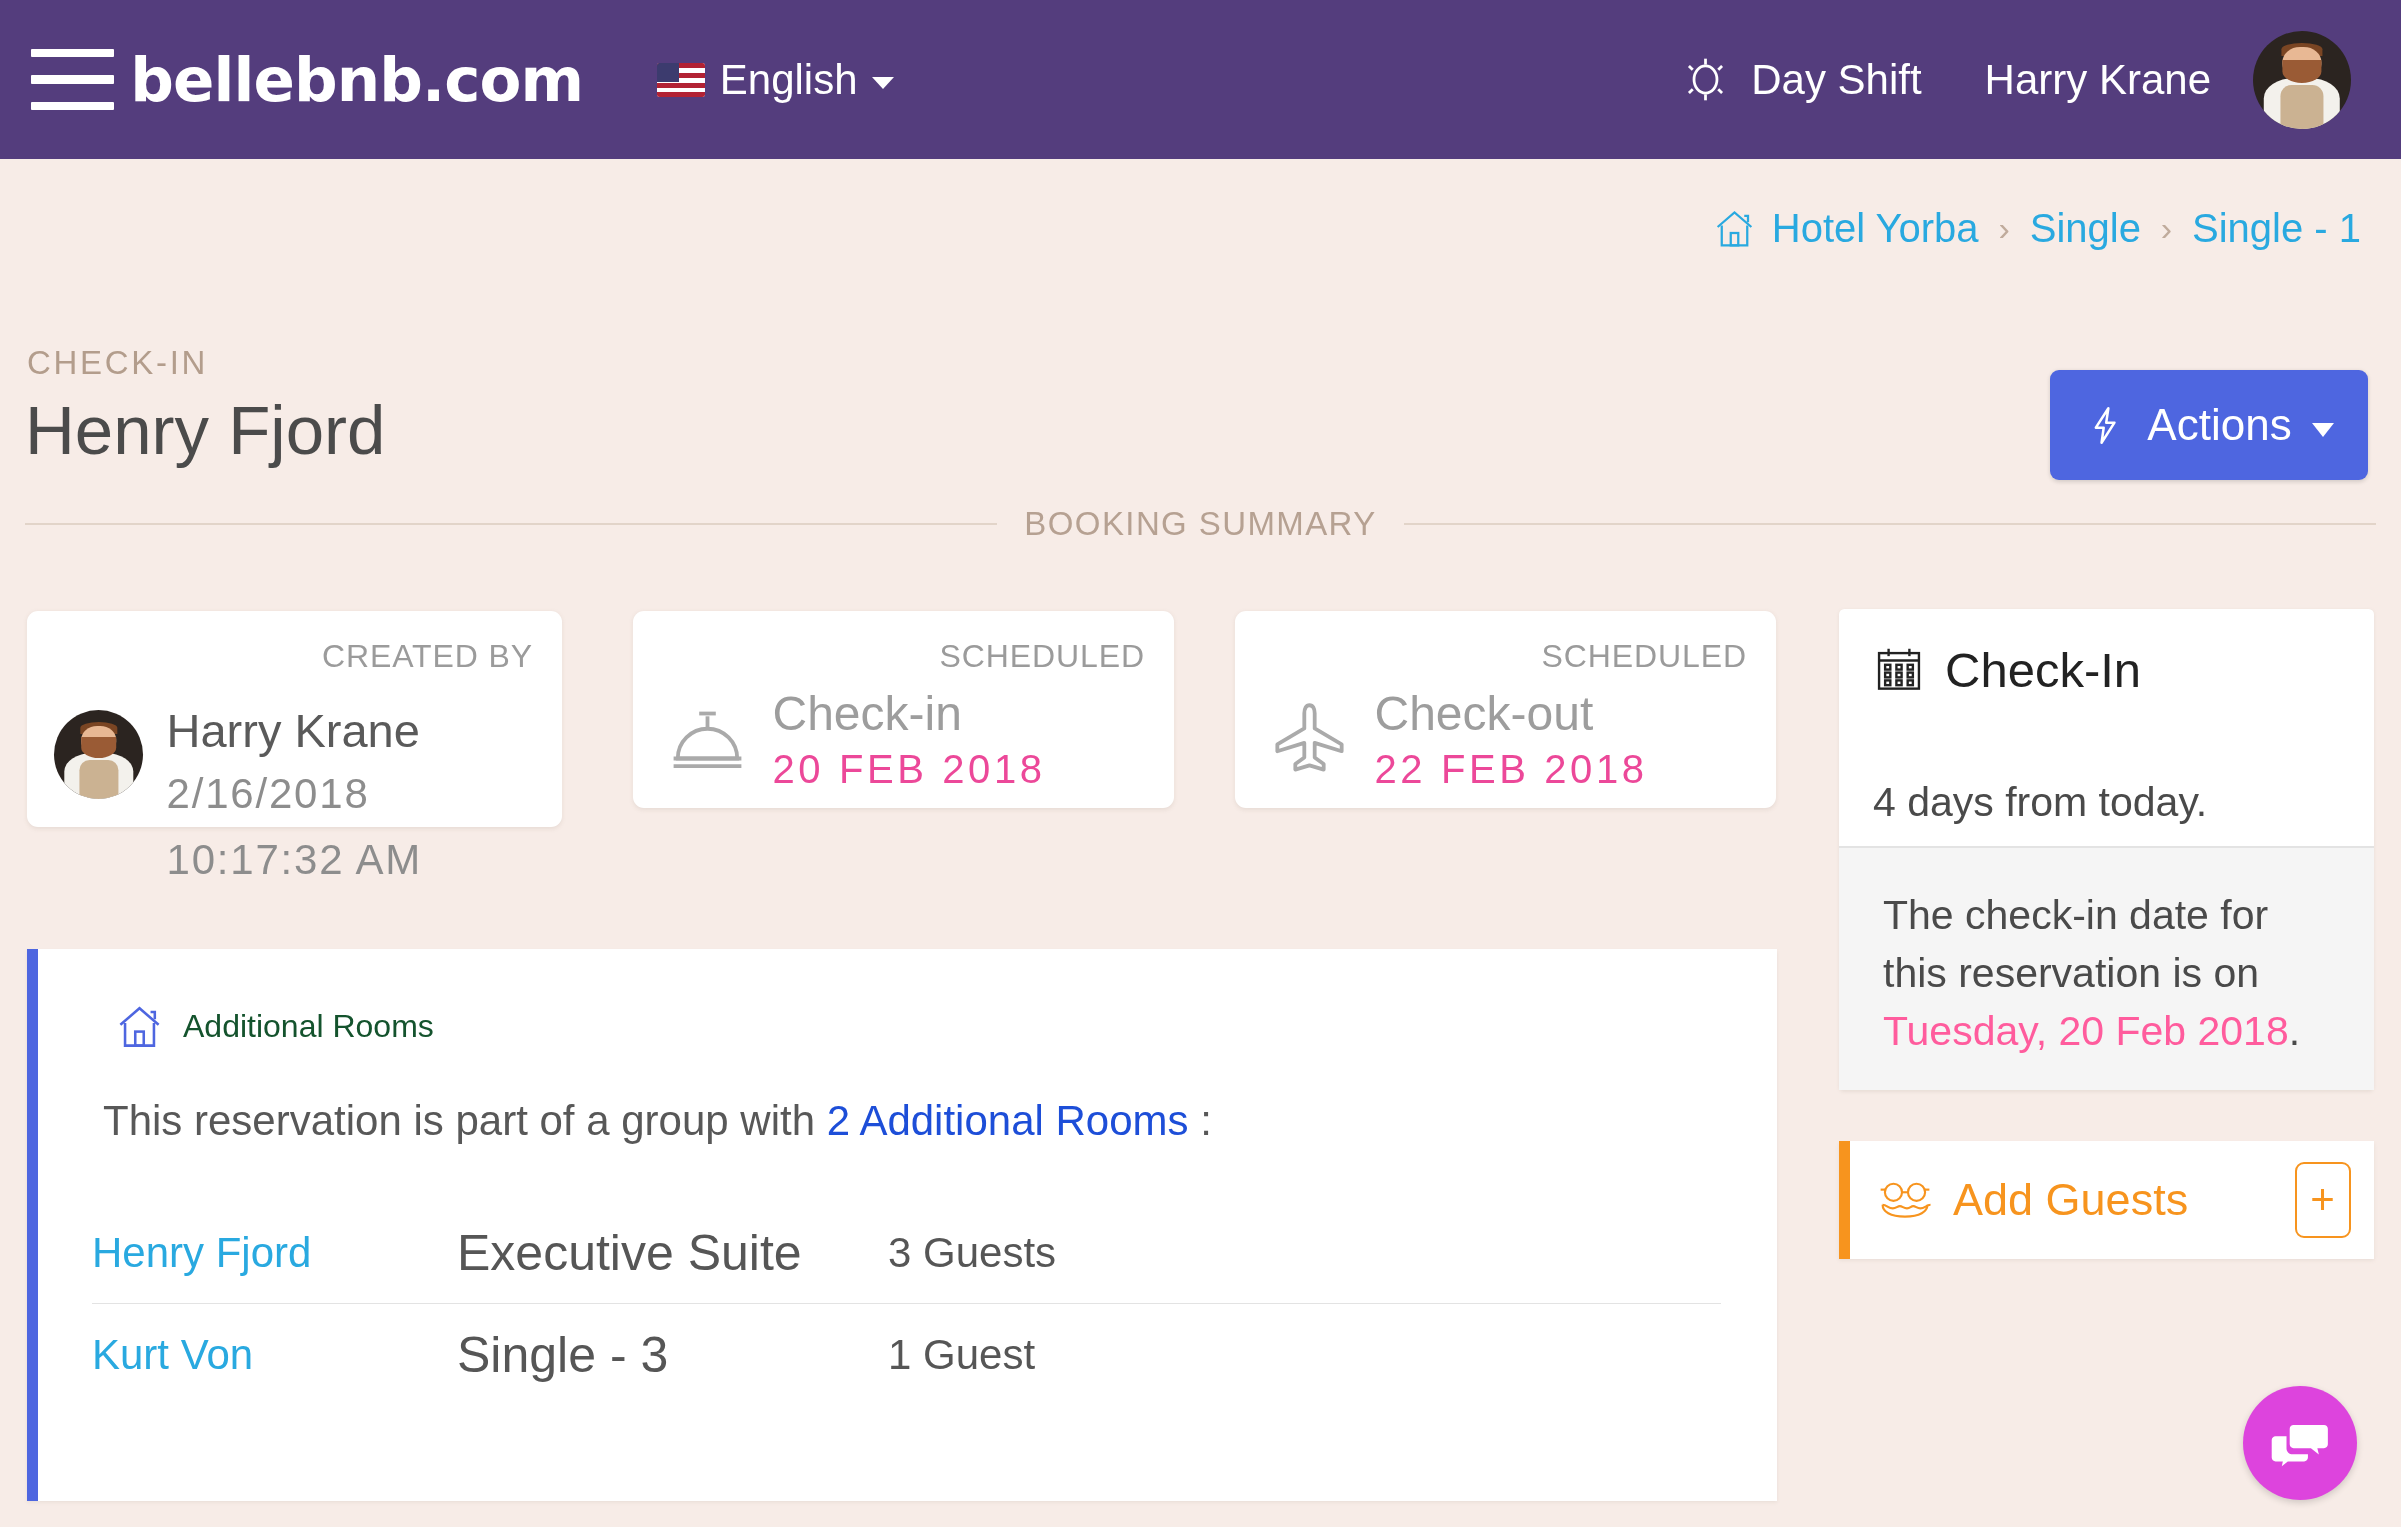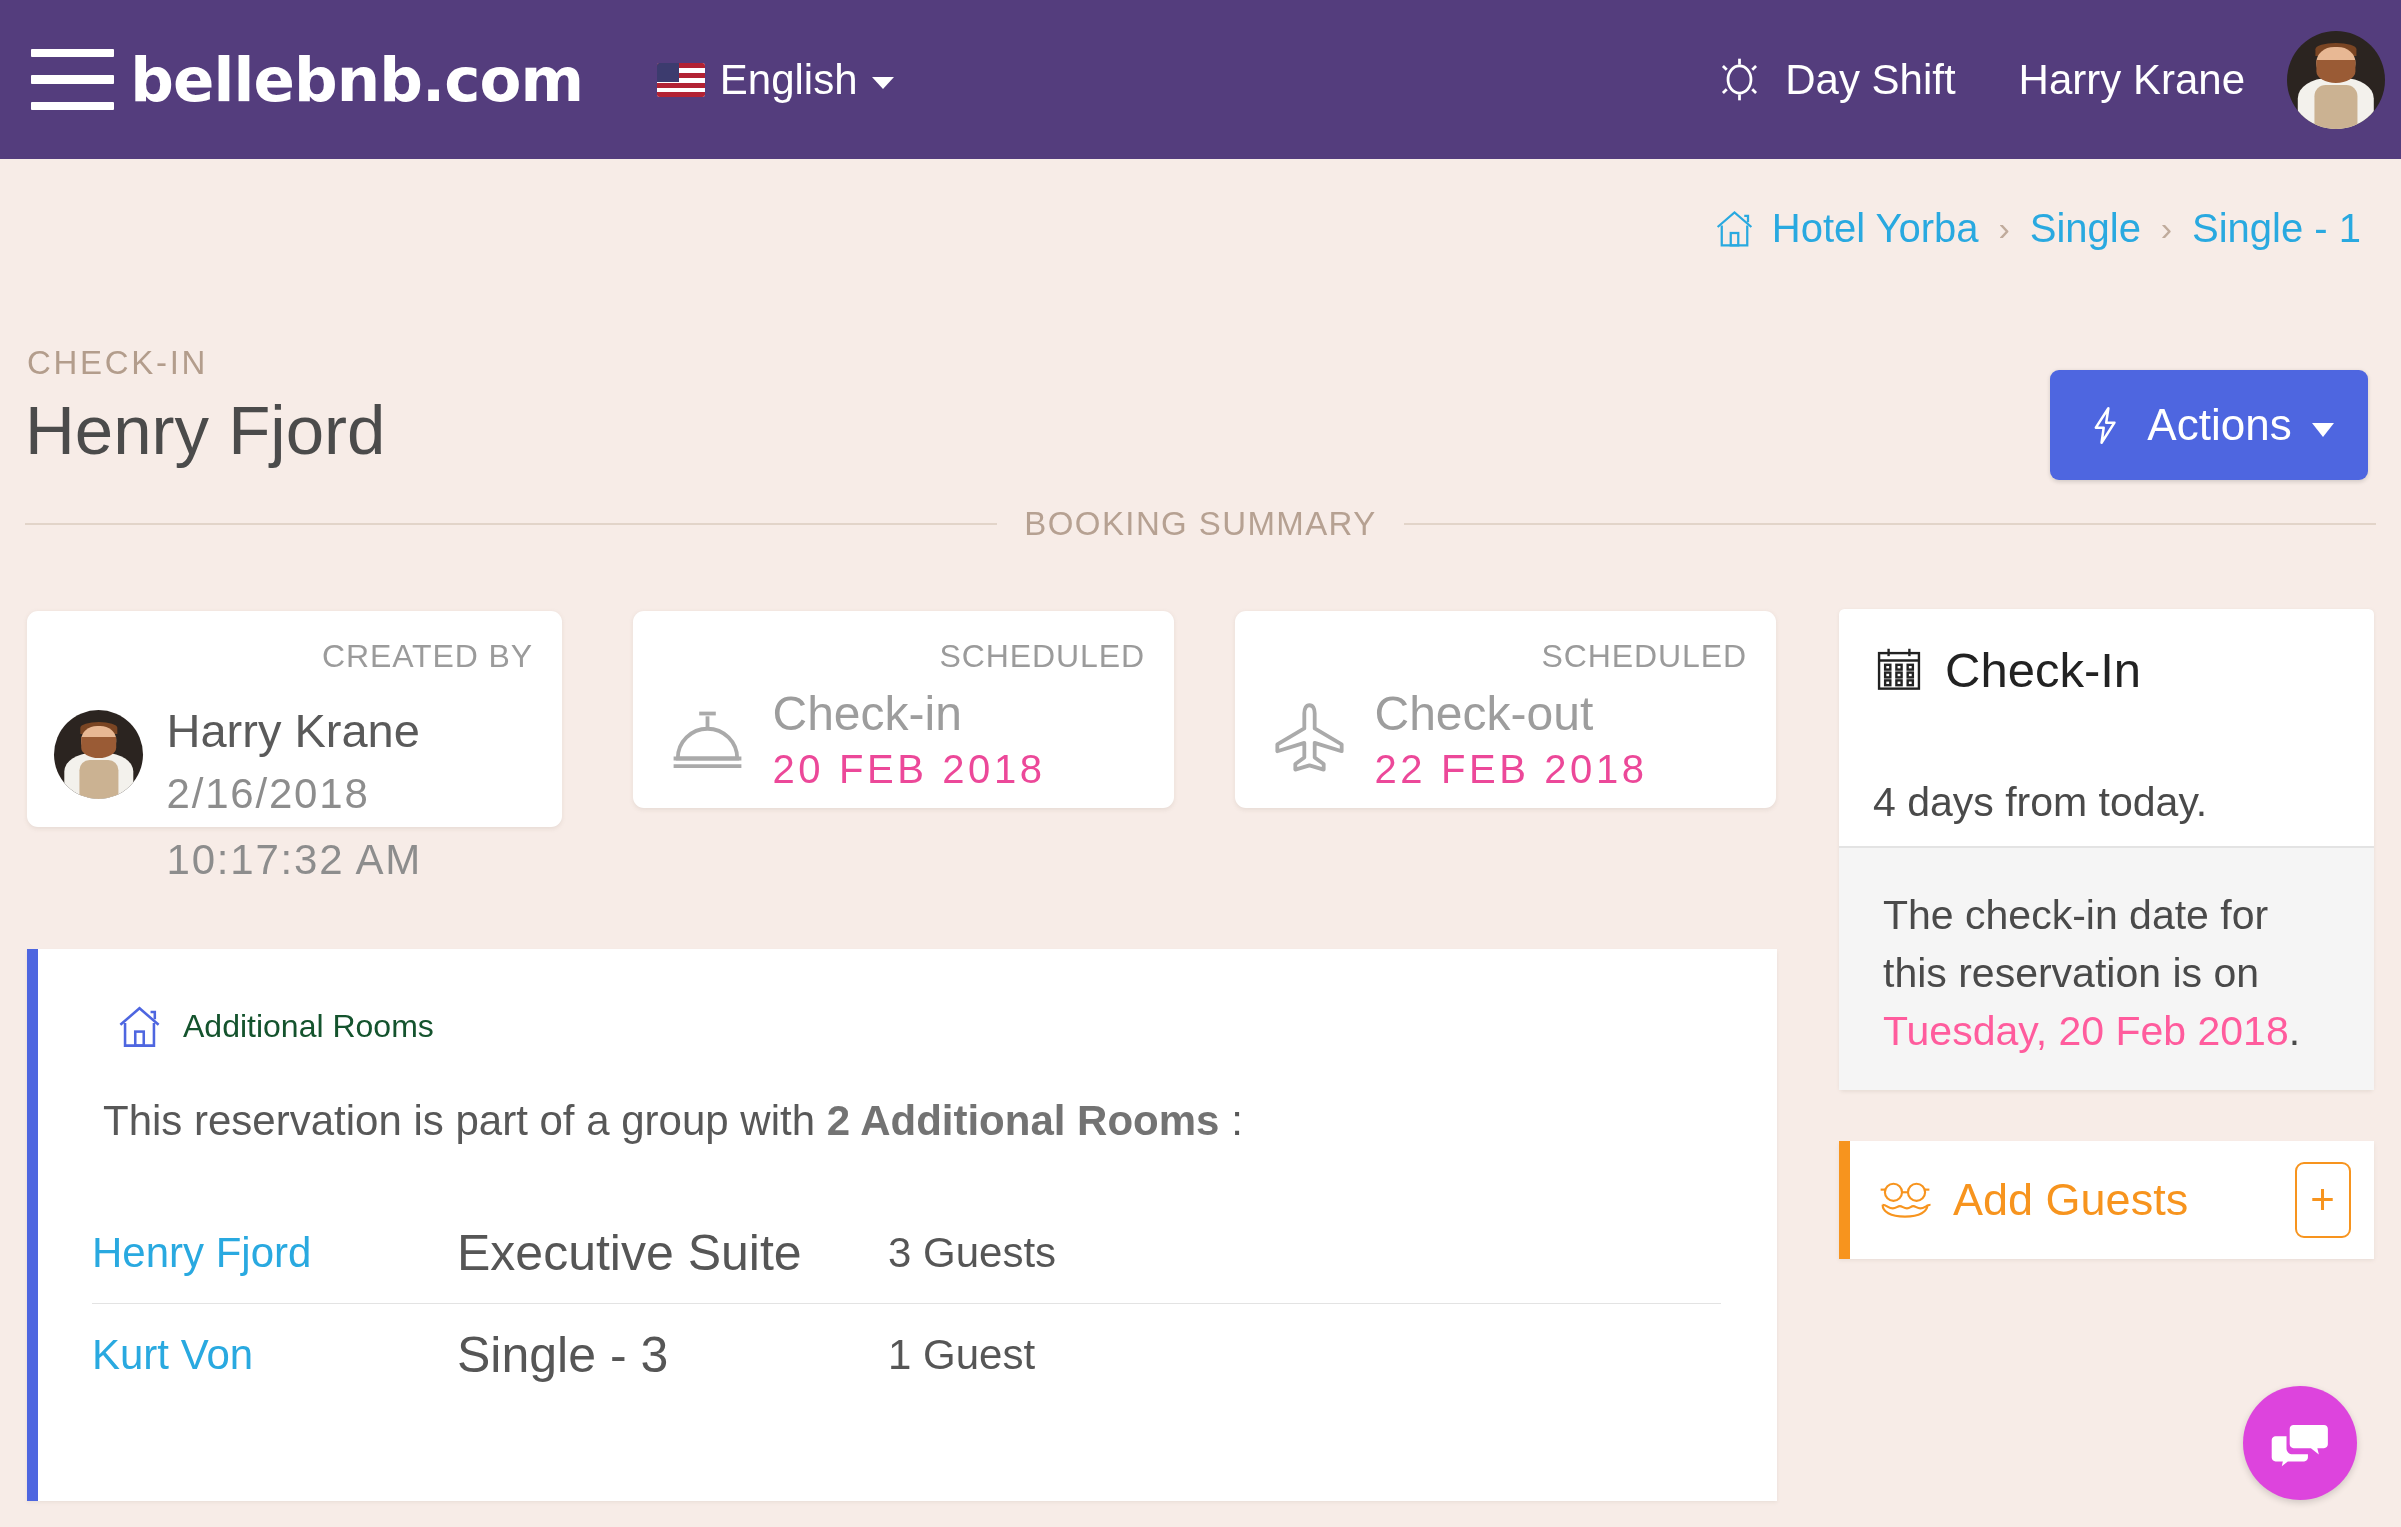--- a/index.html
+++ b/index.html
@@ -49,21 +49,21 @@
   }
   .lang-label { color: #ffffff; font-size: 42px; font-weight: 400; white-space: nowrap; }
   .caret-down {
     width: 0; height: 0; border-left: 11.8px solid transparent;
     border-right: 11.8px solid transparent; border-top: 12.7px solid #ffffff;
     margin-top: 7.2px;
   }
 
   .nav-right {
     margin-left: auto; display: flex; align-items: center;
-    padding-right: 16px;
+    padding-right: 50px;
   }
   .shift {
     display: flex; align-items: center; gap: 20px; cursor: pointer;
     margin-right: 63px;
   }
   .shift-label, .user-name {
     color: #ffffff; font-size: 42px; white-space: nowrap;
   }
   .user-name { margin-right: 42px; cursor: pointer; }
   .avatar-nav {
@@ -186,21 +186,21 @@
   }
   .rooms-head {
     position: absolute; top: 52px; left: 76px;
     display: flex; align-items: center; gap: 18px; cursor: pointer;
   }
   .rooms-head .hlabel { font-size: 32px; color: #14532d; }
   .rooms-sub {
     position: absolute; top: 148px; left: 65px;
     font-size: 42px; color: #585858;
   }
-  .rooms-sub b { font-weight: 700; color: #737373; }
+  .rooms-sub b { font-weight: 400; color: #1d4ed8; }
   .rooms-table {
     position: absolute; top: 253px; left: 54px; right: 56px;
   }
   .room-row {
     display: flex; align-items: center; height: 102px;
     border-bottom: 1.8px solid #e3e3e3;
   }
   .room-row:last-child { border-bottom: none; }
   .rc-name { width: 365px; font-size: 42px; color: #29a9e0; cursor: pointer; }
   .rc-type { width: 431px; font-size: 50px; color: #565656; }

